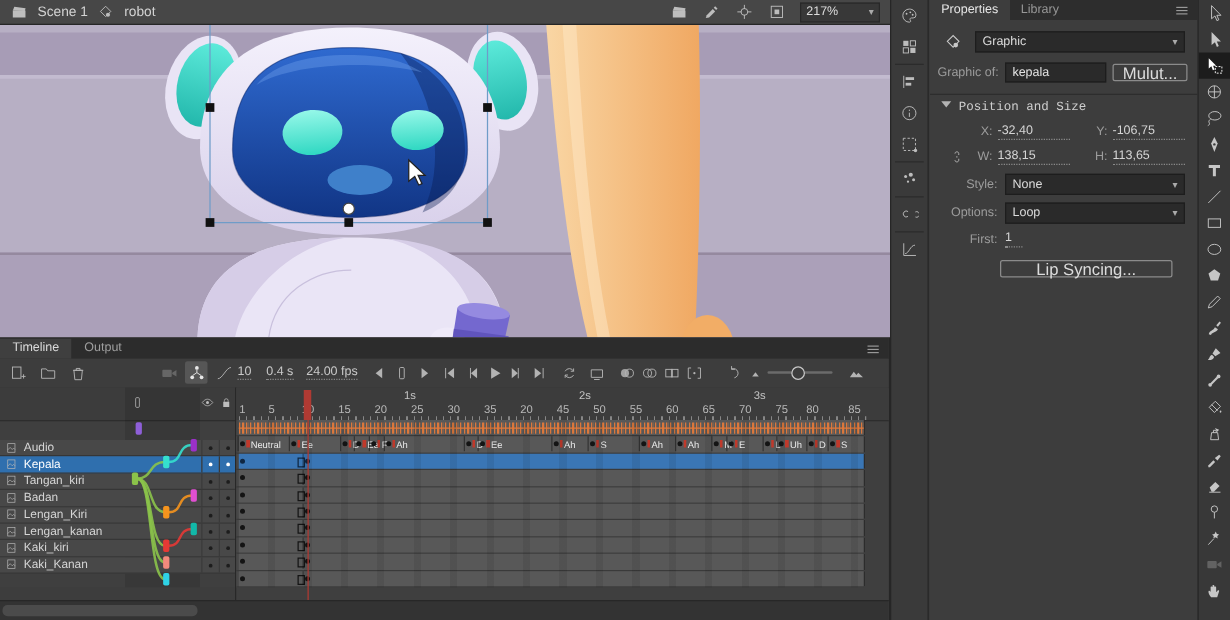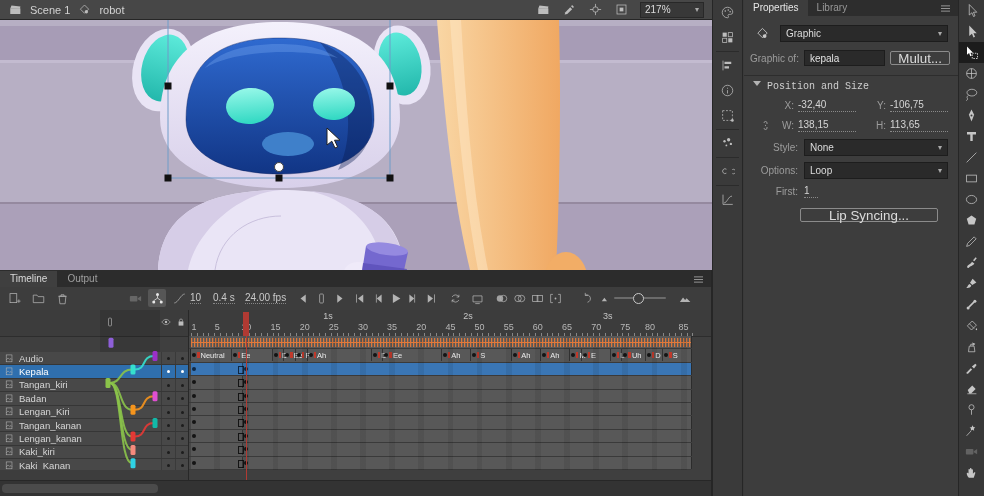--- a/index.html
+++ b/index.html
@@ -482,35 +482,20 @@
               </div>
             </div>
             <div class="layer-row">
               <span class="icn">
                 <svg viewBox="0 0 20 20">
                   <rect x="4" y="3.5" width="10.5" height="12.5" fill="none" stroke="currentColor"></rect>
                   <path d="M4 12.5l3.5-3.5 3 3 2-2 2 2" fill="none" stroke="currentColor"></path>
                 </svg>
               </span>
               <span>Lengan_Kiri</span>
-              <div class="dotcol" style="left: 161px;">
-                <div class="dot"></div>
-              </div>
-              <div class="dotcol" style="left: 175px;">
-                <div class="dot"></div>
-              </div>
-            </div>
-            <div class="layer-row">
-              <span class="icn">
-                <svg viewBox="0 0 20 20">
-                  <rect x="4" y="3.5" width="10.5" height="12.5" fill="none" stroke="currentColor"></rect>
-                  <path d="M4 12.5l3.5-3.5 3 3 2-2 2 2" fill="none" stroke="currentColor"></path>
-                </svg>
-              </span>
-              <span>Tangan_kanan</span>
               <div class="dotcol" style="left: 161px;">
                 <div class="dot"></div>
               </div>
               <div class="dotcol" style="left: 175px;">
                 <div class="dot"></div>
               </div>
             </div>
             <div class="layer-row">
               <span class="icn">
                 <svg viewBox="0 0 20 20">

